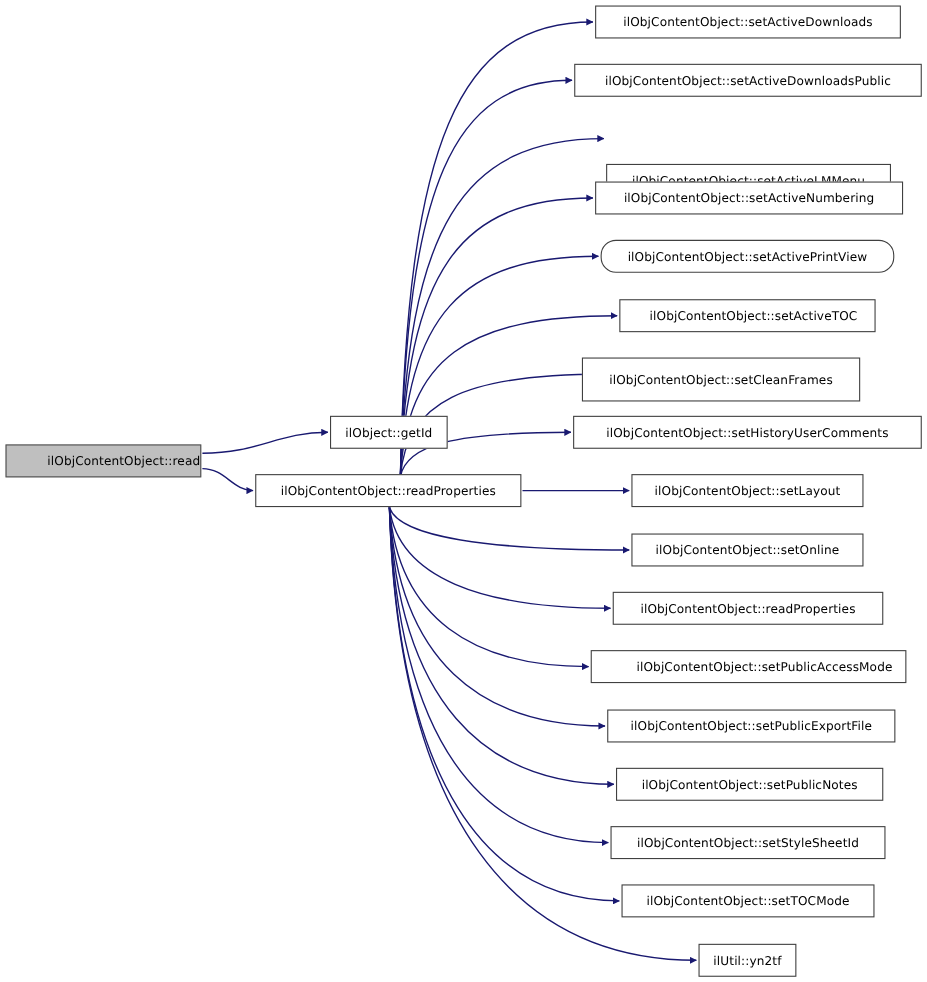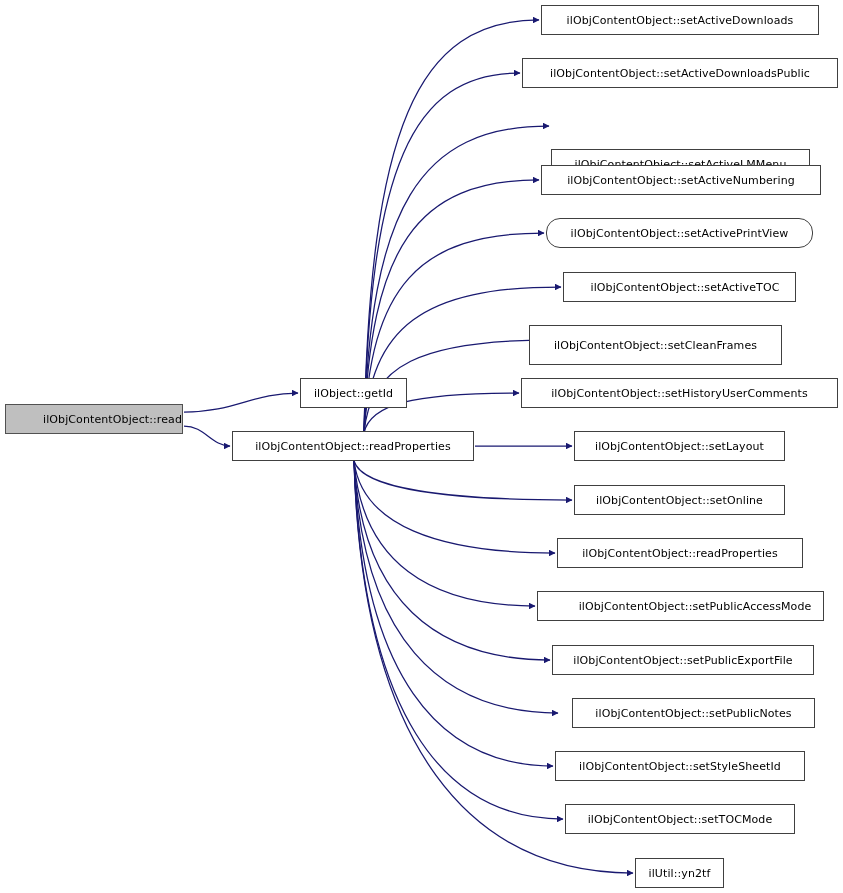--- a/index.html
+++ b/index.html
@@ -123,21 +123,21 @@
       </div>
       <div class="node" style="left: 557px; top: 538px; width: 246px; height: 30px;">
         <span class="node-label">ilObjContentObject::readProperties</span>
       </div>
       <div class="node" style="left: 537px; top: 591px; width: 287px; height: 30px; padding-left: 29px;">
         <span class="node-label">ilObjContentObject::setPublicAccessMode</span>
       </div>
       <div class="node" style="left: 552px; top: 645px; width: 262px; height: 30px;">
         <span class="node-label">ilObjContentObject::setPublicExportFile</span>
       </div>
-      <div class="node" style="left: 560px; top: 698px; width: 243px; height: 30px; margin-left: 12px;">
+      <div class="node" style="left: 560px; top: 698px; width: 243px; height: 30px;">
         <span class="node-label">ilObjContentObject::setPublicNotes</span>
       </div>
       <div class="node" style="left: 555px; top: 751px; width: 250px; height: 30px;">
         <span class="node-label">ilObjContentObject::setStyleSheetId</span>
       </div>
       <div class="node" style="left: 565px; top: 804px; width: 230px; height: 30px;">
         <span class="node-label">ilObjContentObject::setTOCMode</span>
       </div>
       <div class="node" style="left: 635px; top: 858px; width: 89px; height: 30px;">
         <span class="node-label">ilUtil::yn2tf</span>

